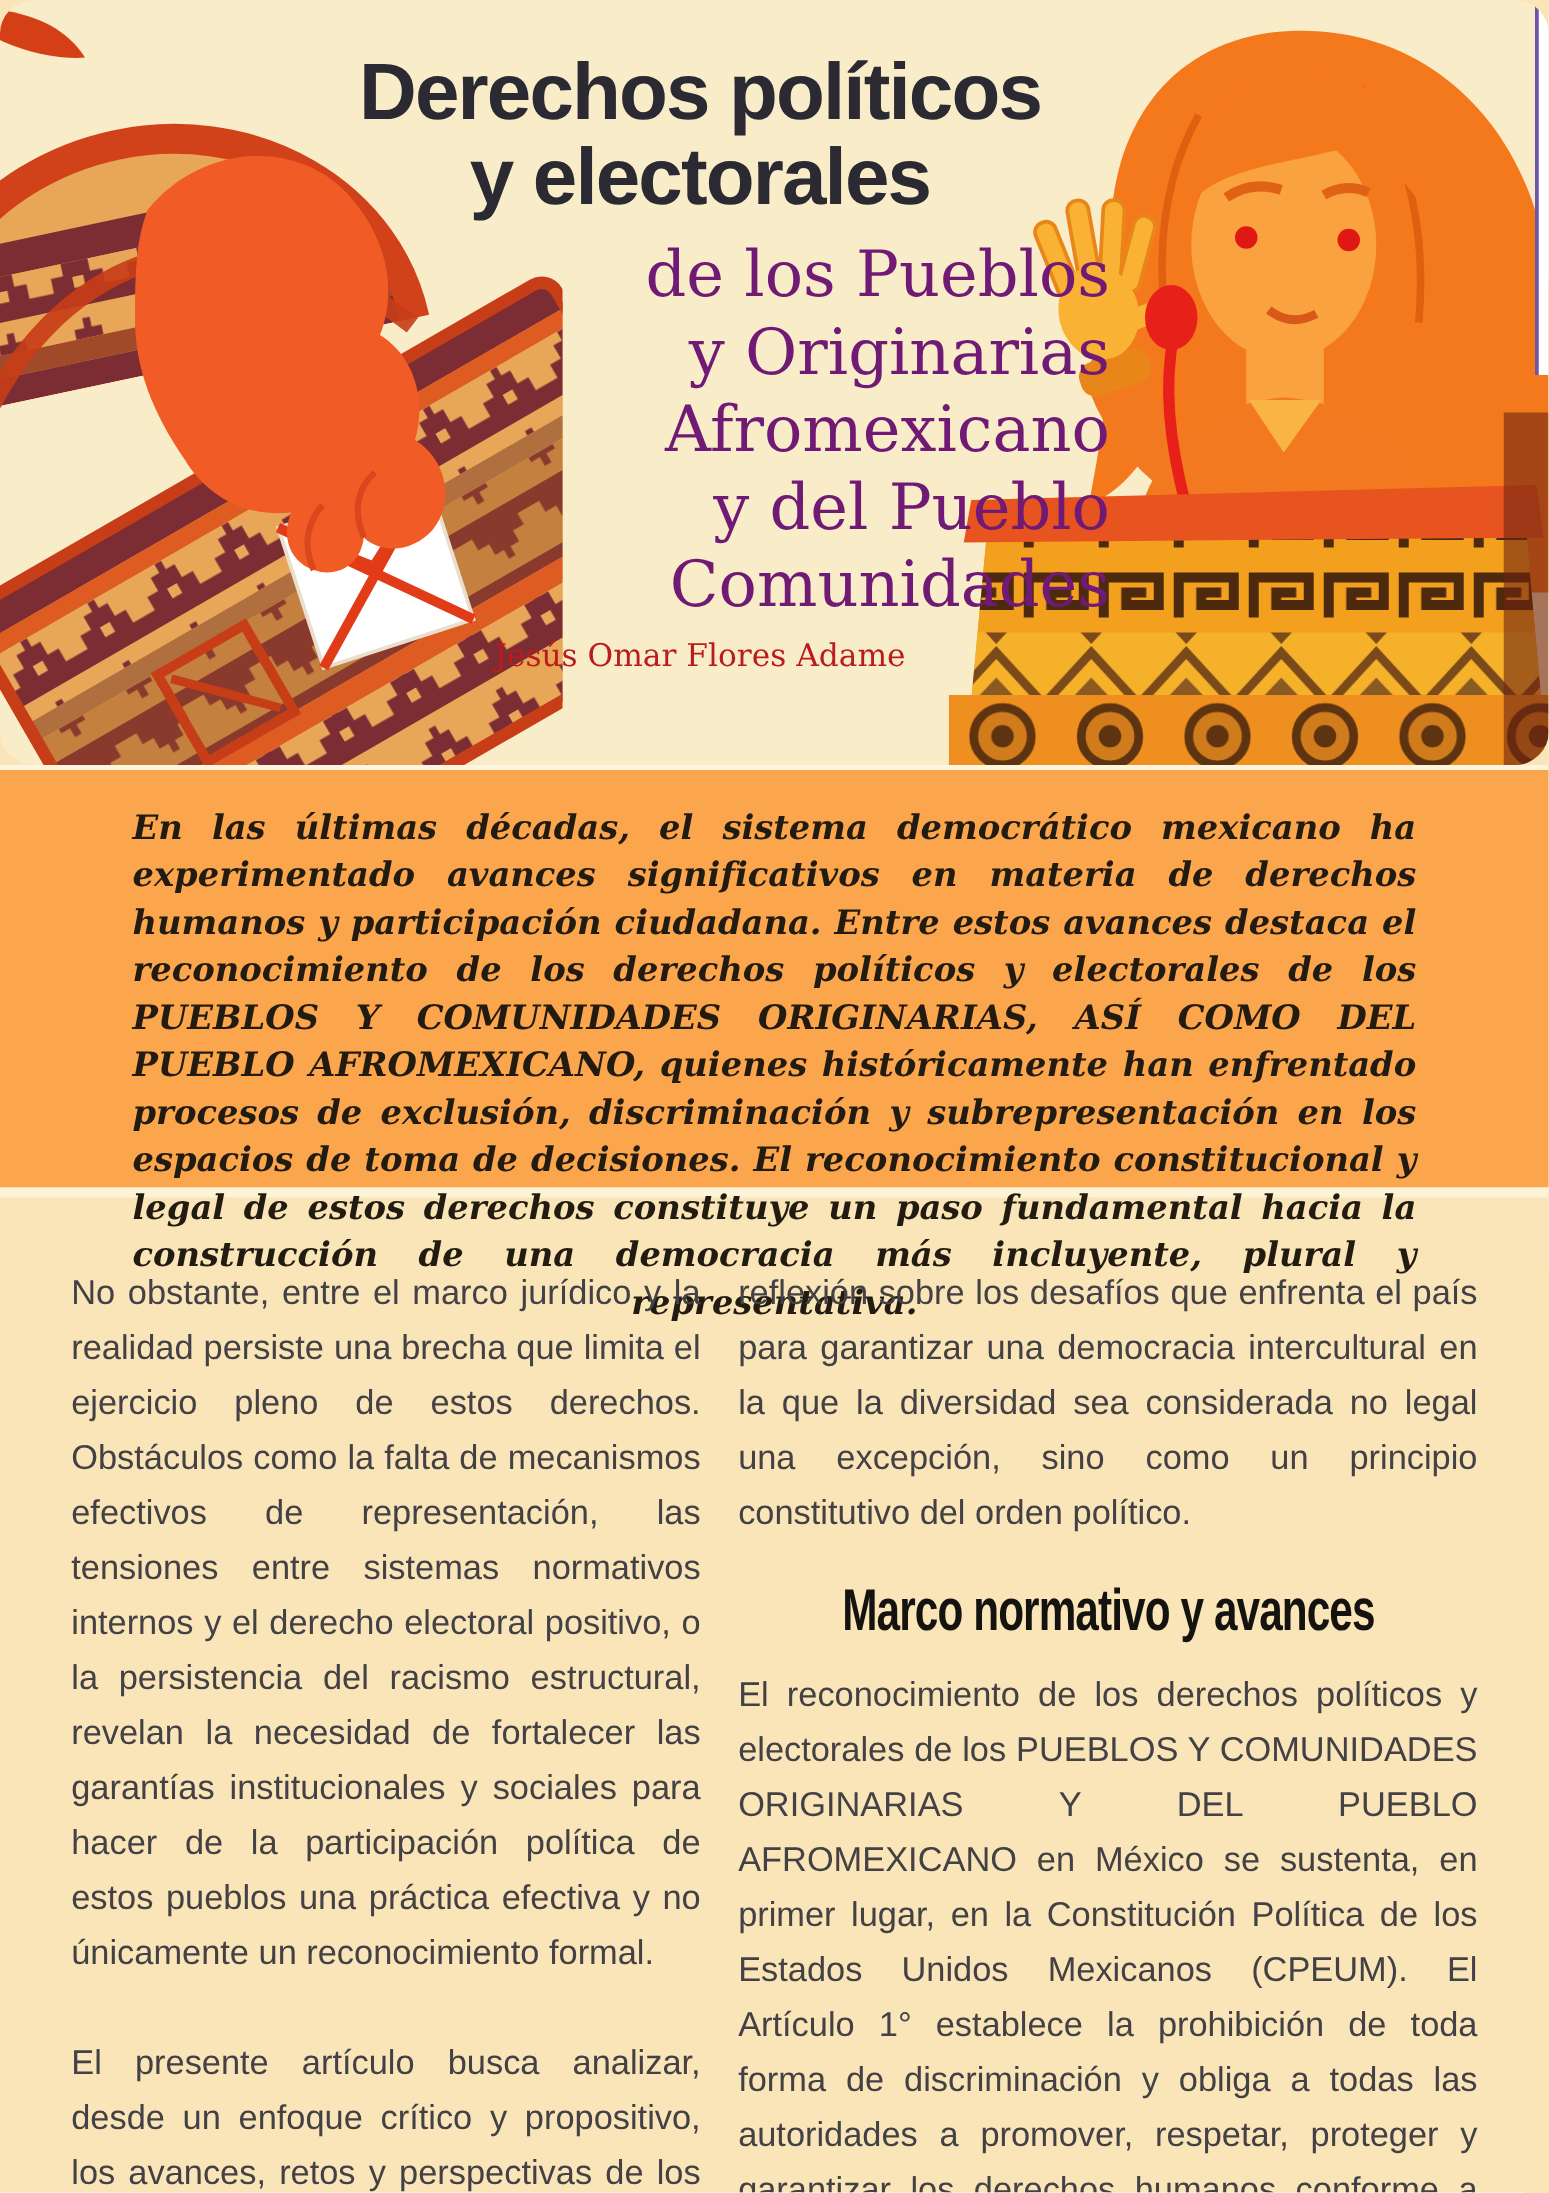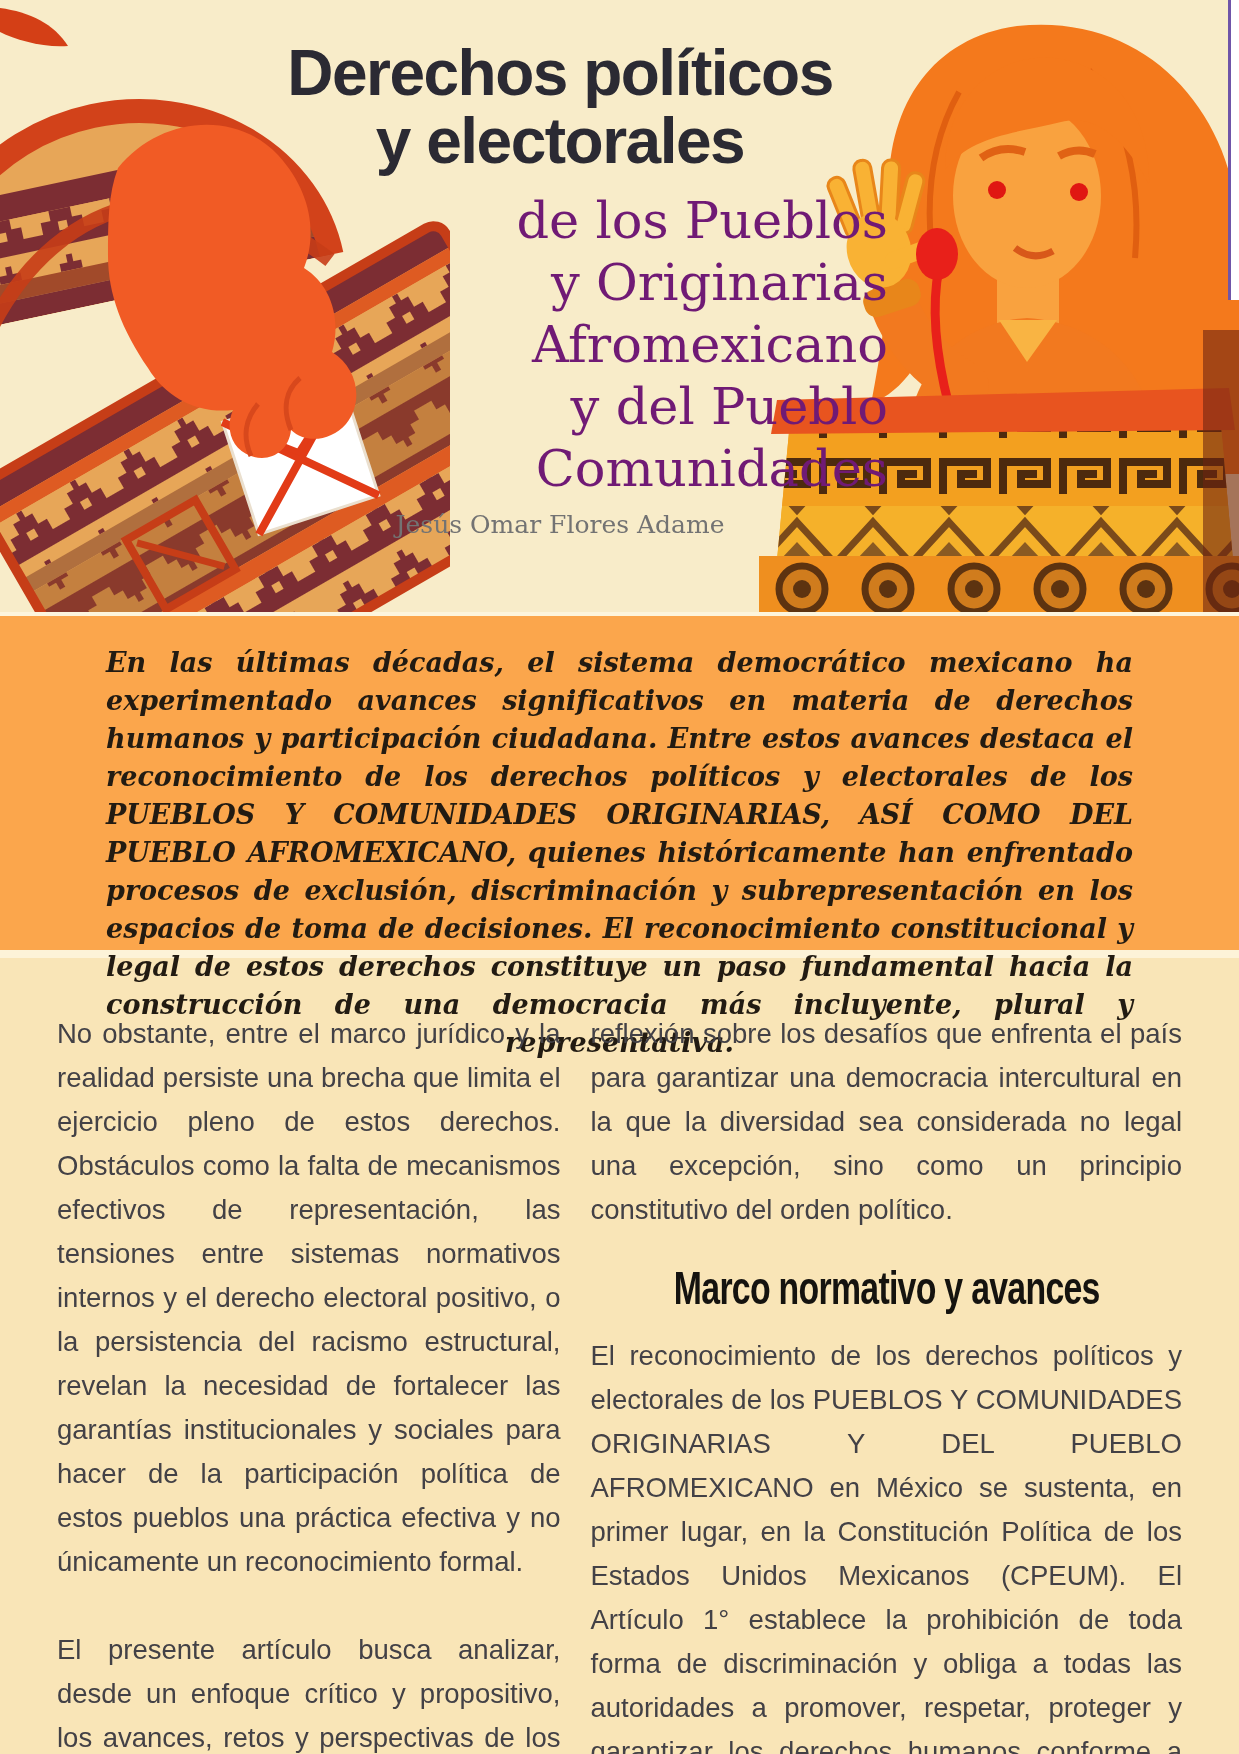--- a/index.html
+++ b/index.html
@@ -2,34 +2,34 @@
 <html lang="es"><head>
 <meta charset="utf-8">
 <style>
   html,body { margin:0; padding:0; }
   .page {
     position:relative; width:1239px; height:1754px;
     background:#f9e5b7; overflow:hidden;
     font-family:"Liberation Sans", sans-serif;
   }
   
-  .header { position:relative; height:612px; background:#f8ecc9; overflow:hidden; }
+  .header { position:relative; height:612px; background:#f8ecc9; overflow:hidden;border-radius:27px; }
   .illus { position:absolute; top:0; }
   .illus-left  { left:0;  width:450px; height:612px; }
   .illus-right { right:0; width:480px; height:612px; }
   .title-block { position:absolute; left:232px; top:40px; width:656px; text-align:center; z-index:3; }
   .title-main {
     font-size:64px; line-height:1.06; font-weight:800;
     color:#2b2a33; letter-spacing:-1.5px;
   }
   .title-sub {
     margin-top:14px; font-family:"DejaVu Serif", serif;
     font-size:51px; line-height:62px; color:#701a75;text-align:right;
   }
-  .author { margin-top:10px; font-family:"DejaVu Serif", serif; font-size:25px; color:#737373; }
+  .author { margin-top:10px; font-family:"DejaVu Serif", serif; font-size:25px; color:#b91c1c; }
   .page-edge {
     position:absolute; right:0; top:0; width:8px; height:300px;
     background:#ffffff; border-left:3px solid #6f55a8; z-index:5;
   }
   
   .banner { height:338px; background:#fba64c; border-top:4px solid #fdf5dd; box-sizing:border-box; }
   .banner p {
     margin:4px; padding:24px 102px 0;
     font-family:"DejaVu Serif", serif; font-style:italic; font-weight:700;
     font-size:27px; line-height:38px; color:#221b12;

